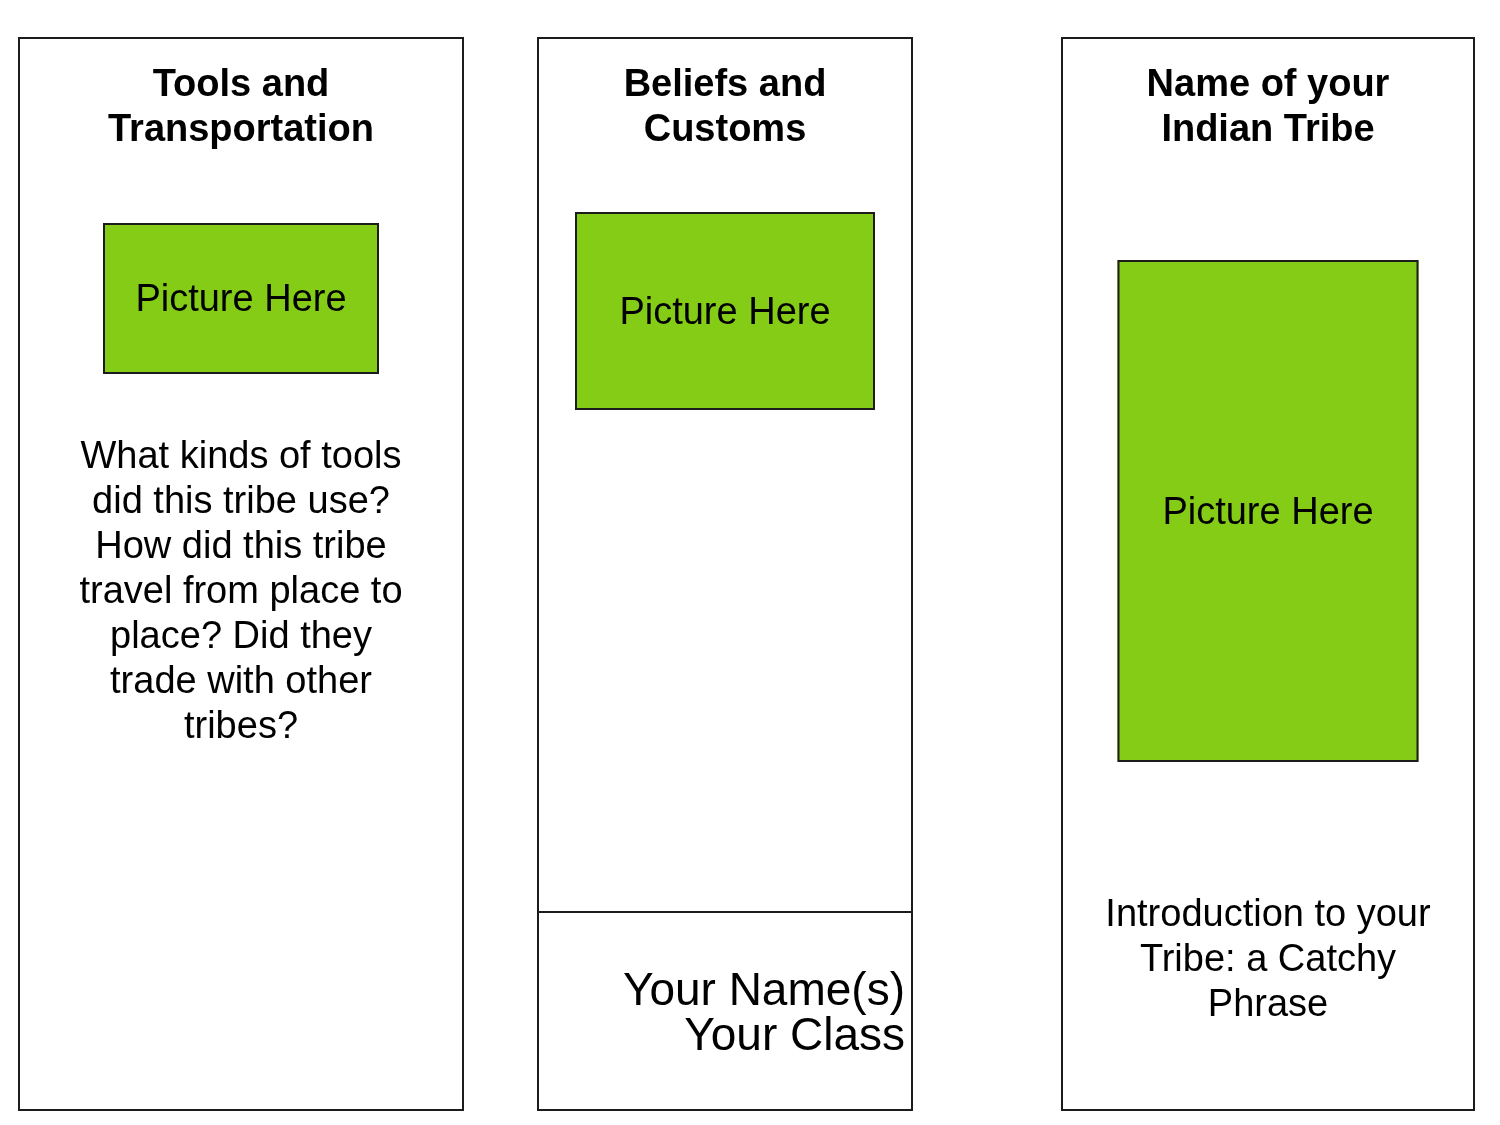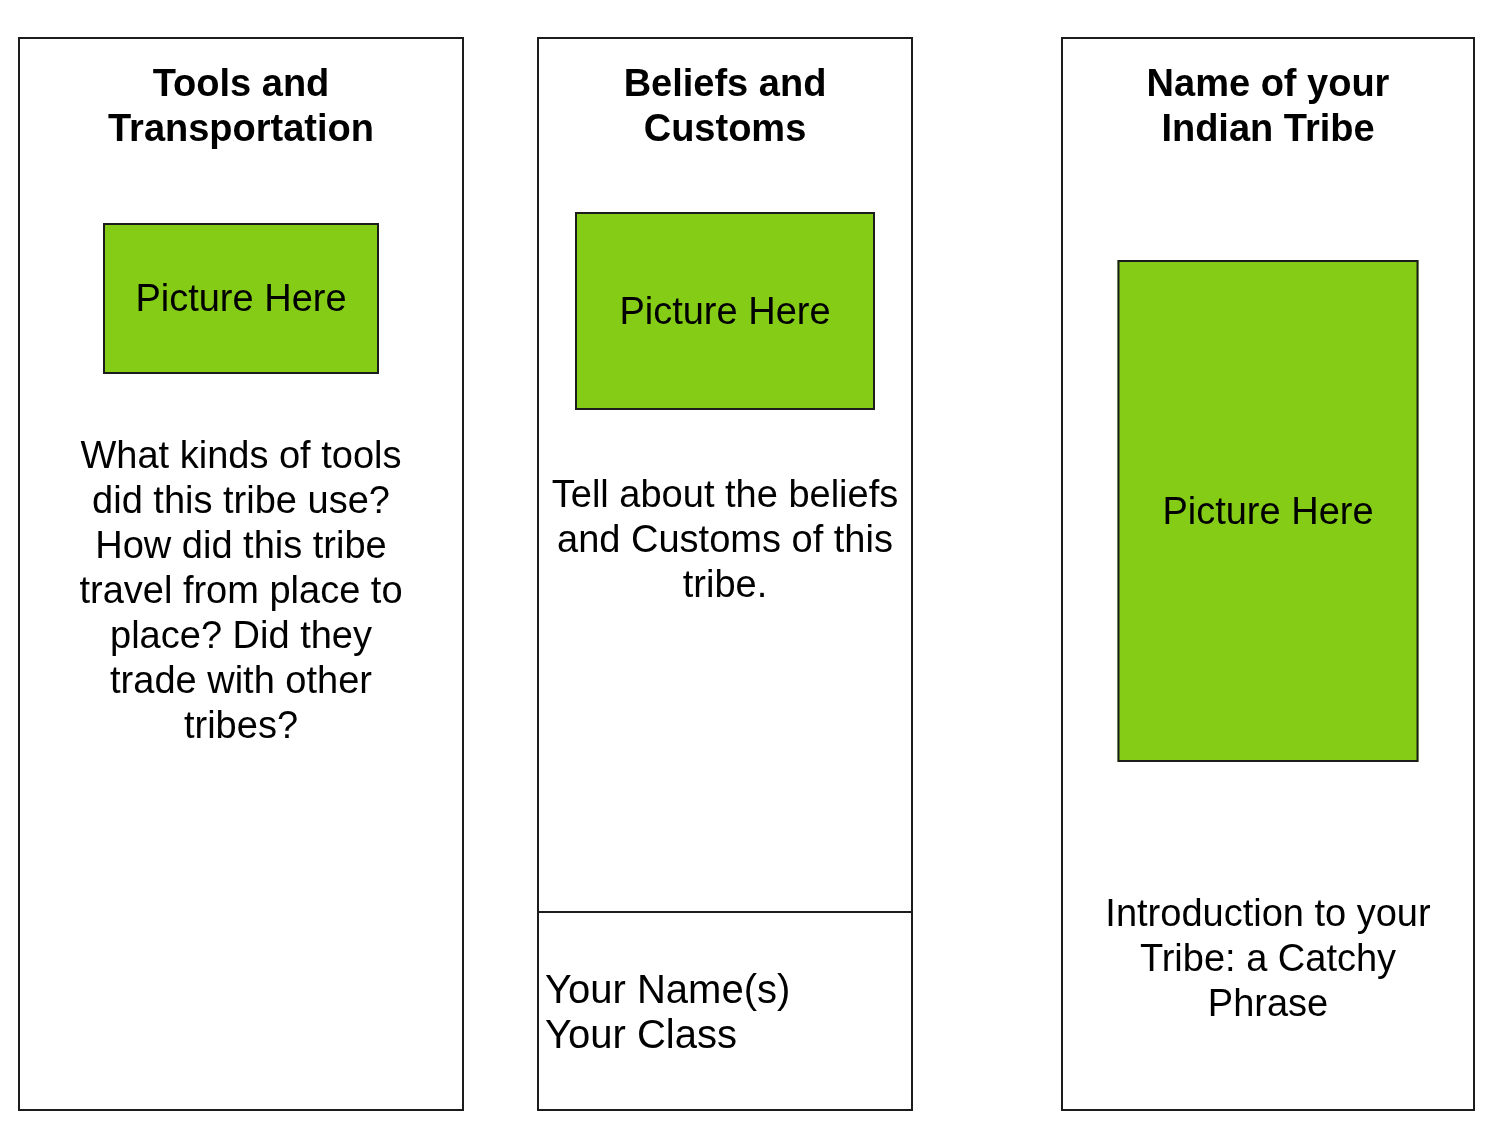--- a/index.html
+++ b/index.html
@@ -73,22 +73,22 @@
     transform: translateX(-50%);
     width: 375px;
     height: 0;
     border-top: 2px solid #1c1c1c;
   }
   .signature-text {
     position: absolute;
     top: 922px;
     left: 0;
     right: 0;
-    text-align: left;
-    font-size: 40px;
+    text-align: right;
+    font-size: 46px;
     line-height: 45px;
     white-space: pre-line;
   }
 </style>
 </head>
 <body>
 
 <div class="sheet">
 
   <section class="panel panel-1">
@@ -105,23 +105,20 @@
 trade with other
 tribes?</p>
   </section>
 
   <section class="panel panel-2">
     <h2 class="panel-title">Beliefs and
 Customs</h2>
     <div class="picture-box">
       <span class="picture-label">Picture Here</span>
     </div>
-    <p class="panel-body">Tell about the beliefs
-and Customs of this
-tribe.</p>
     <div class="signature-line"></div>
     <p class="signature-text">Your Name(s)
 Your Class</p>
   </section>
 
   <section class="panel panel-3">
     <h2 class="panel-title">Name of your
 Indian Tribe</h2>
     <div class="picture-box">
       <span class="picture-label">Picture Here</span>

